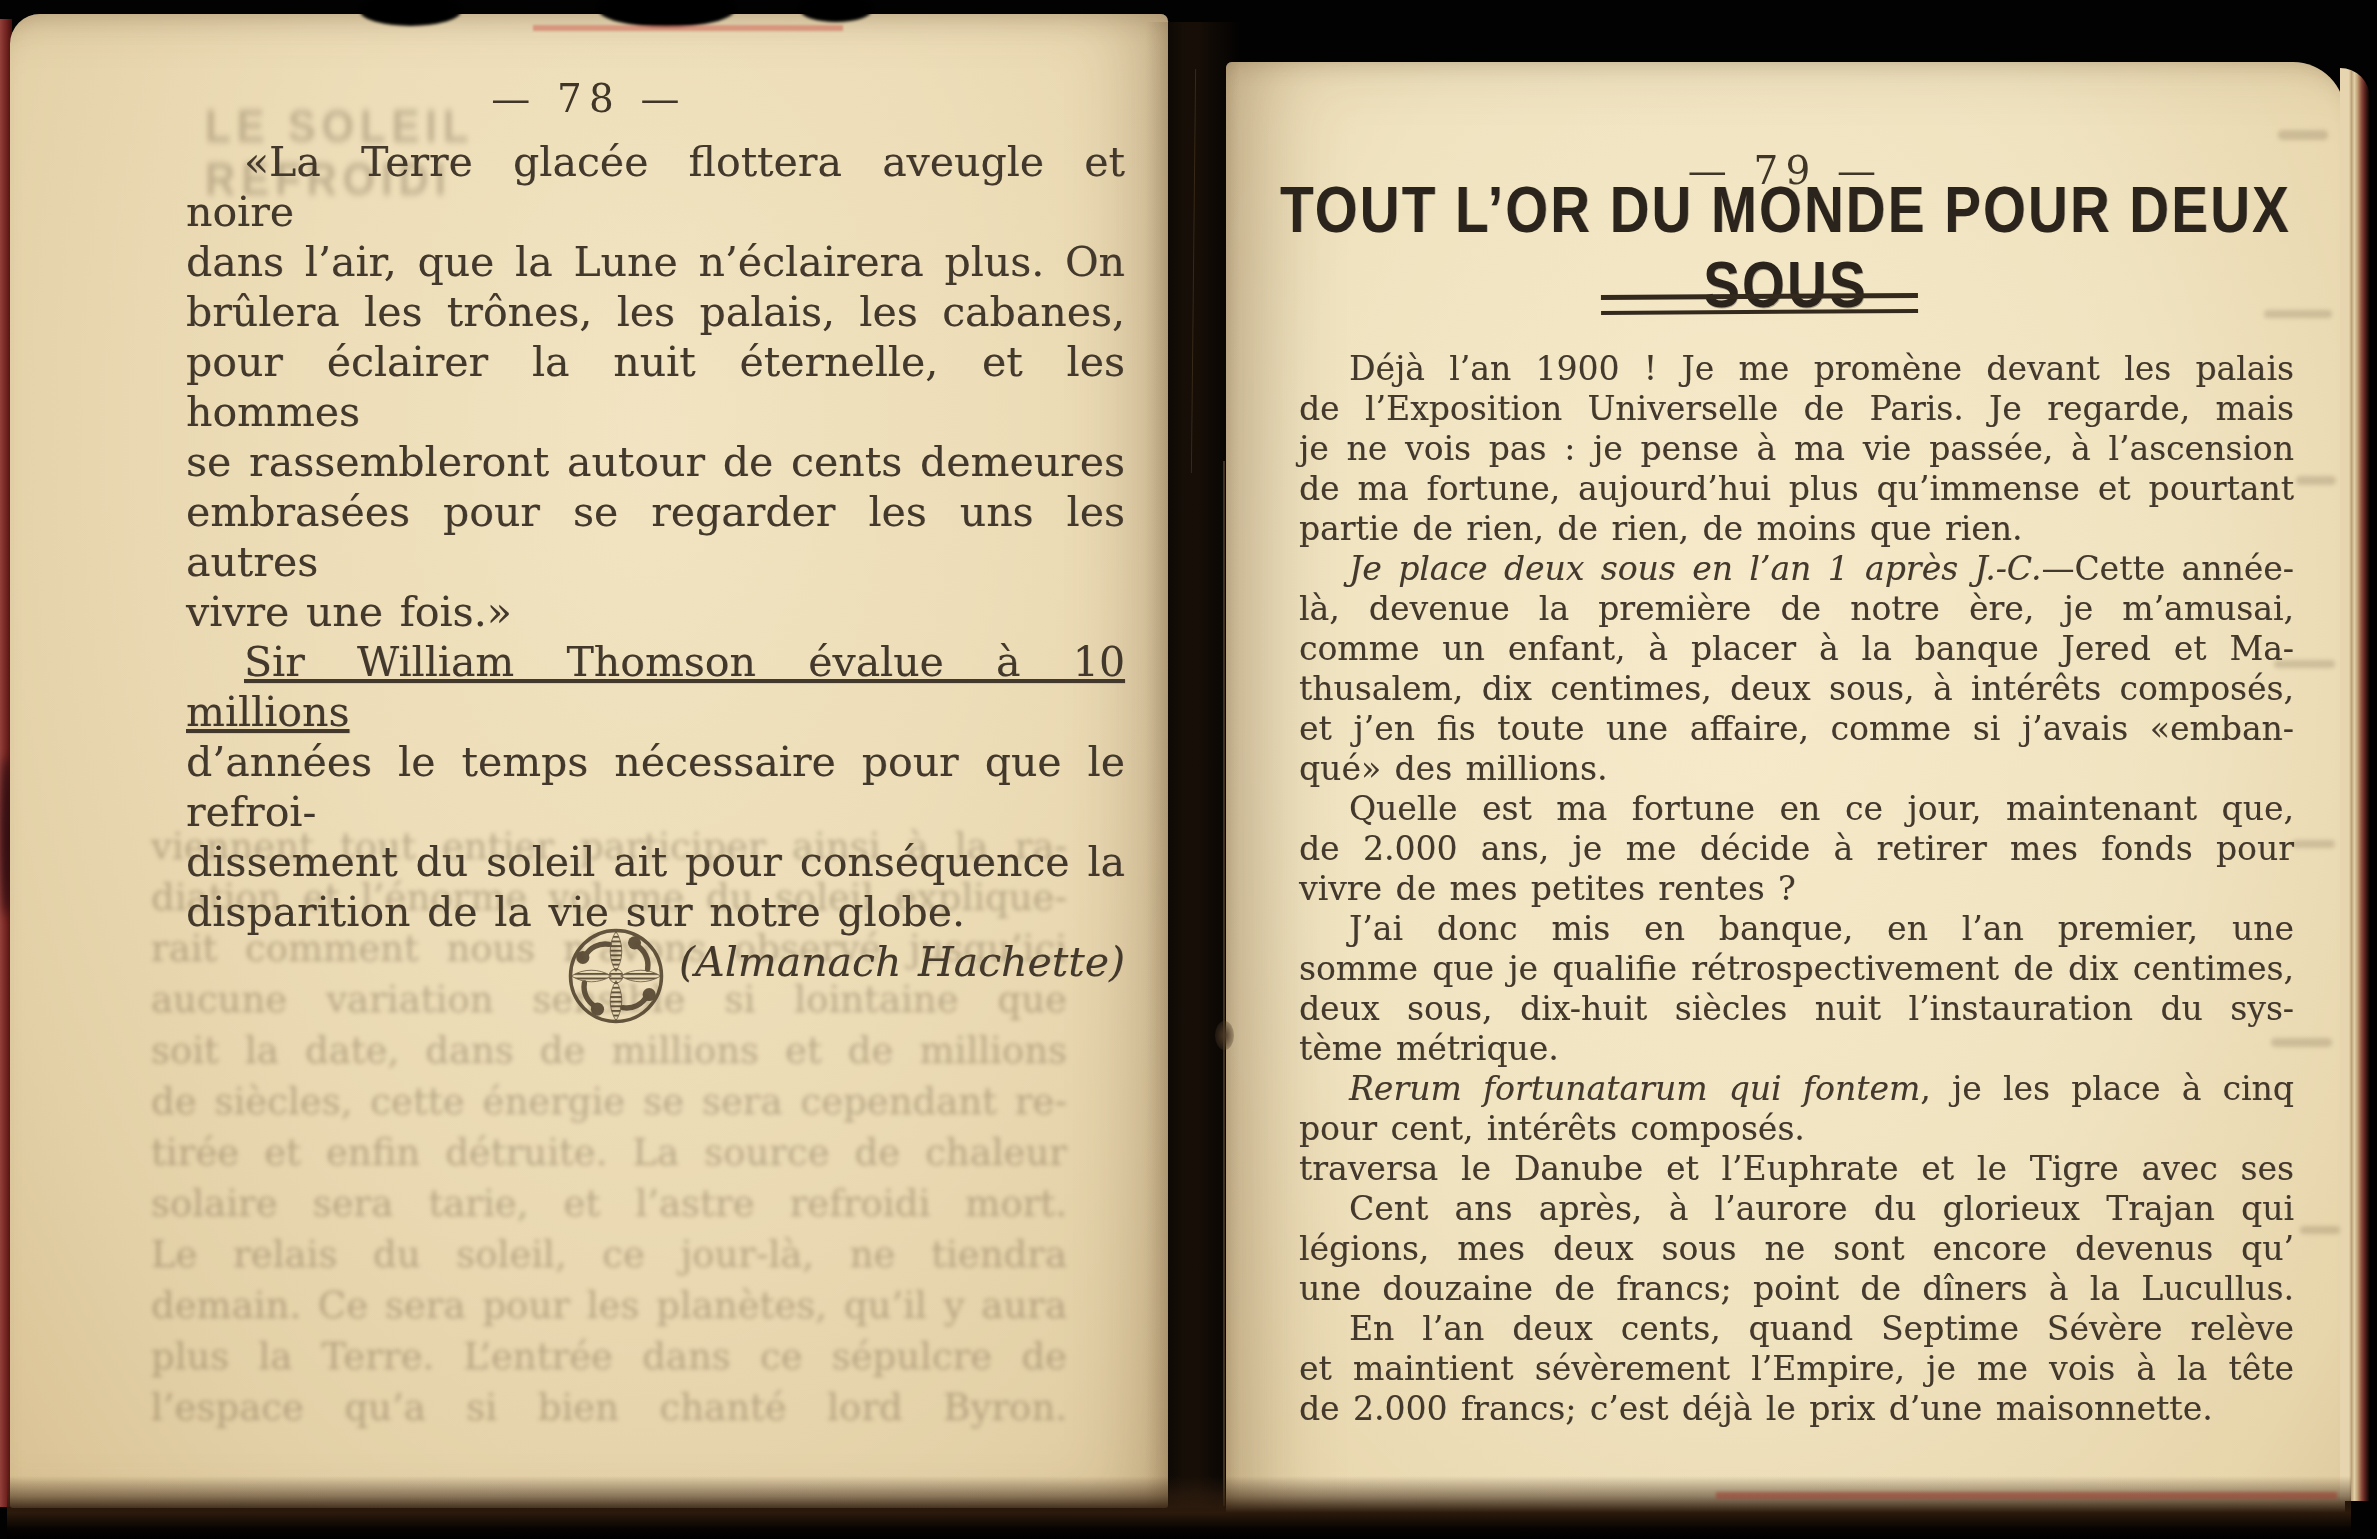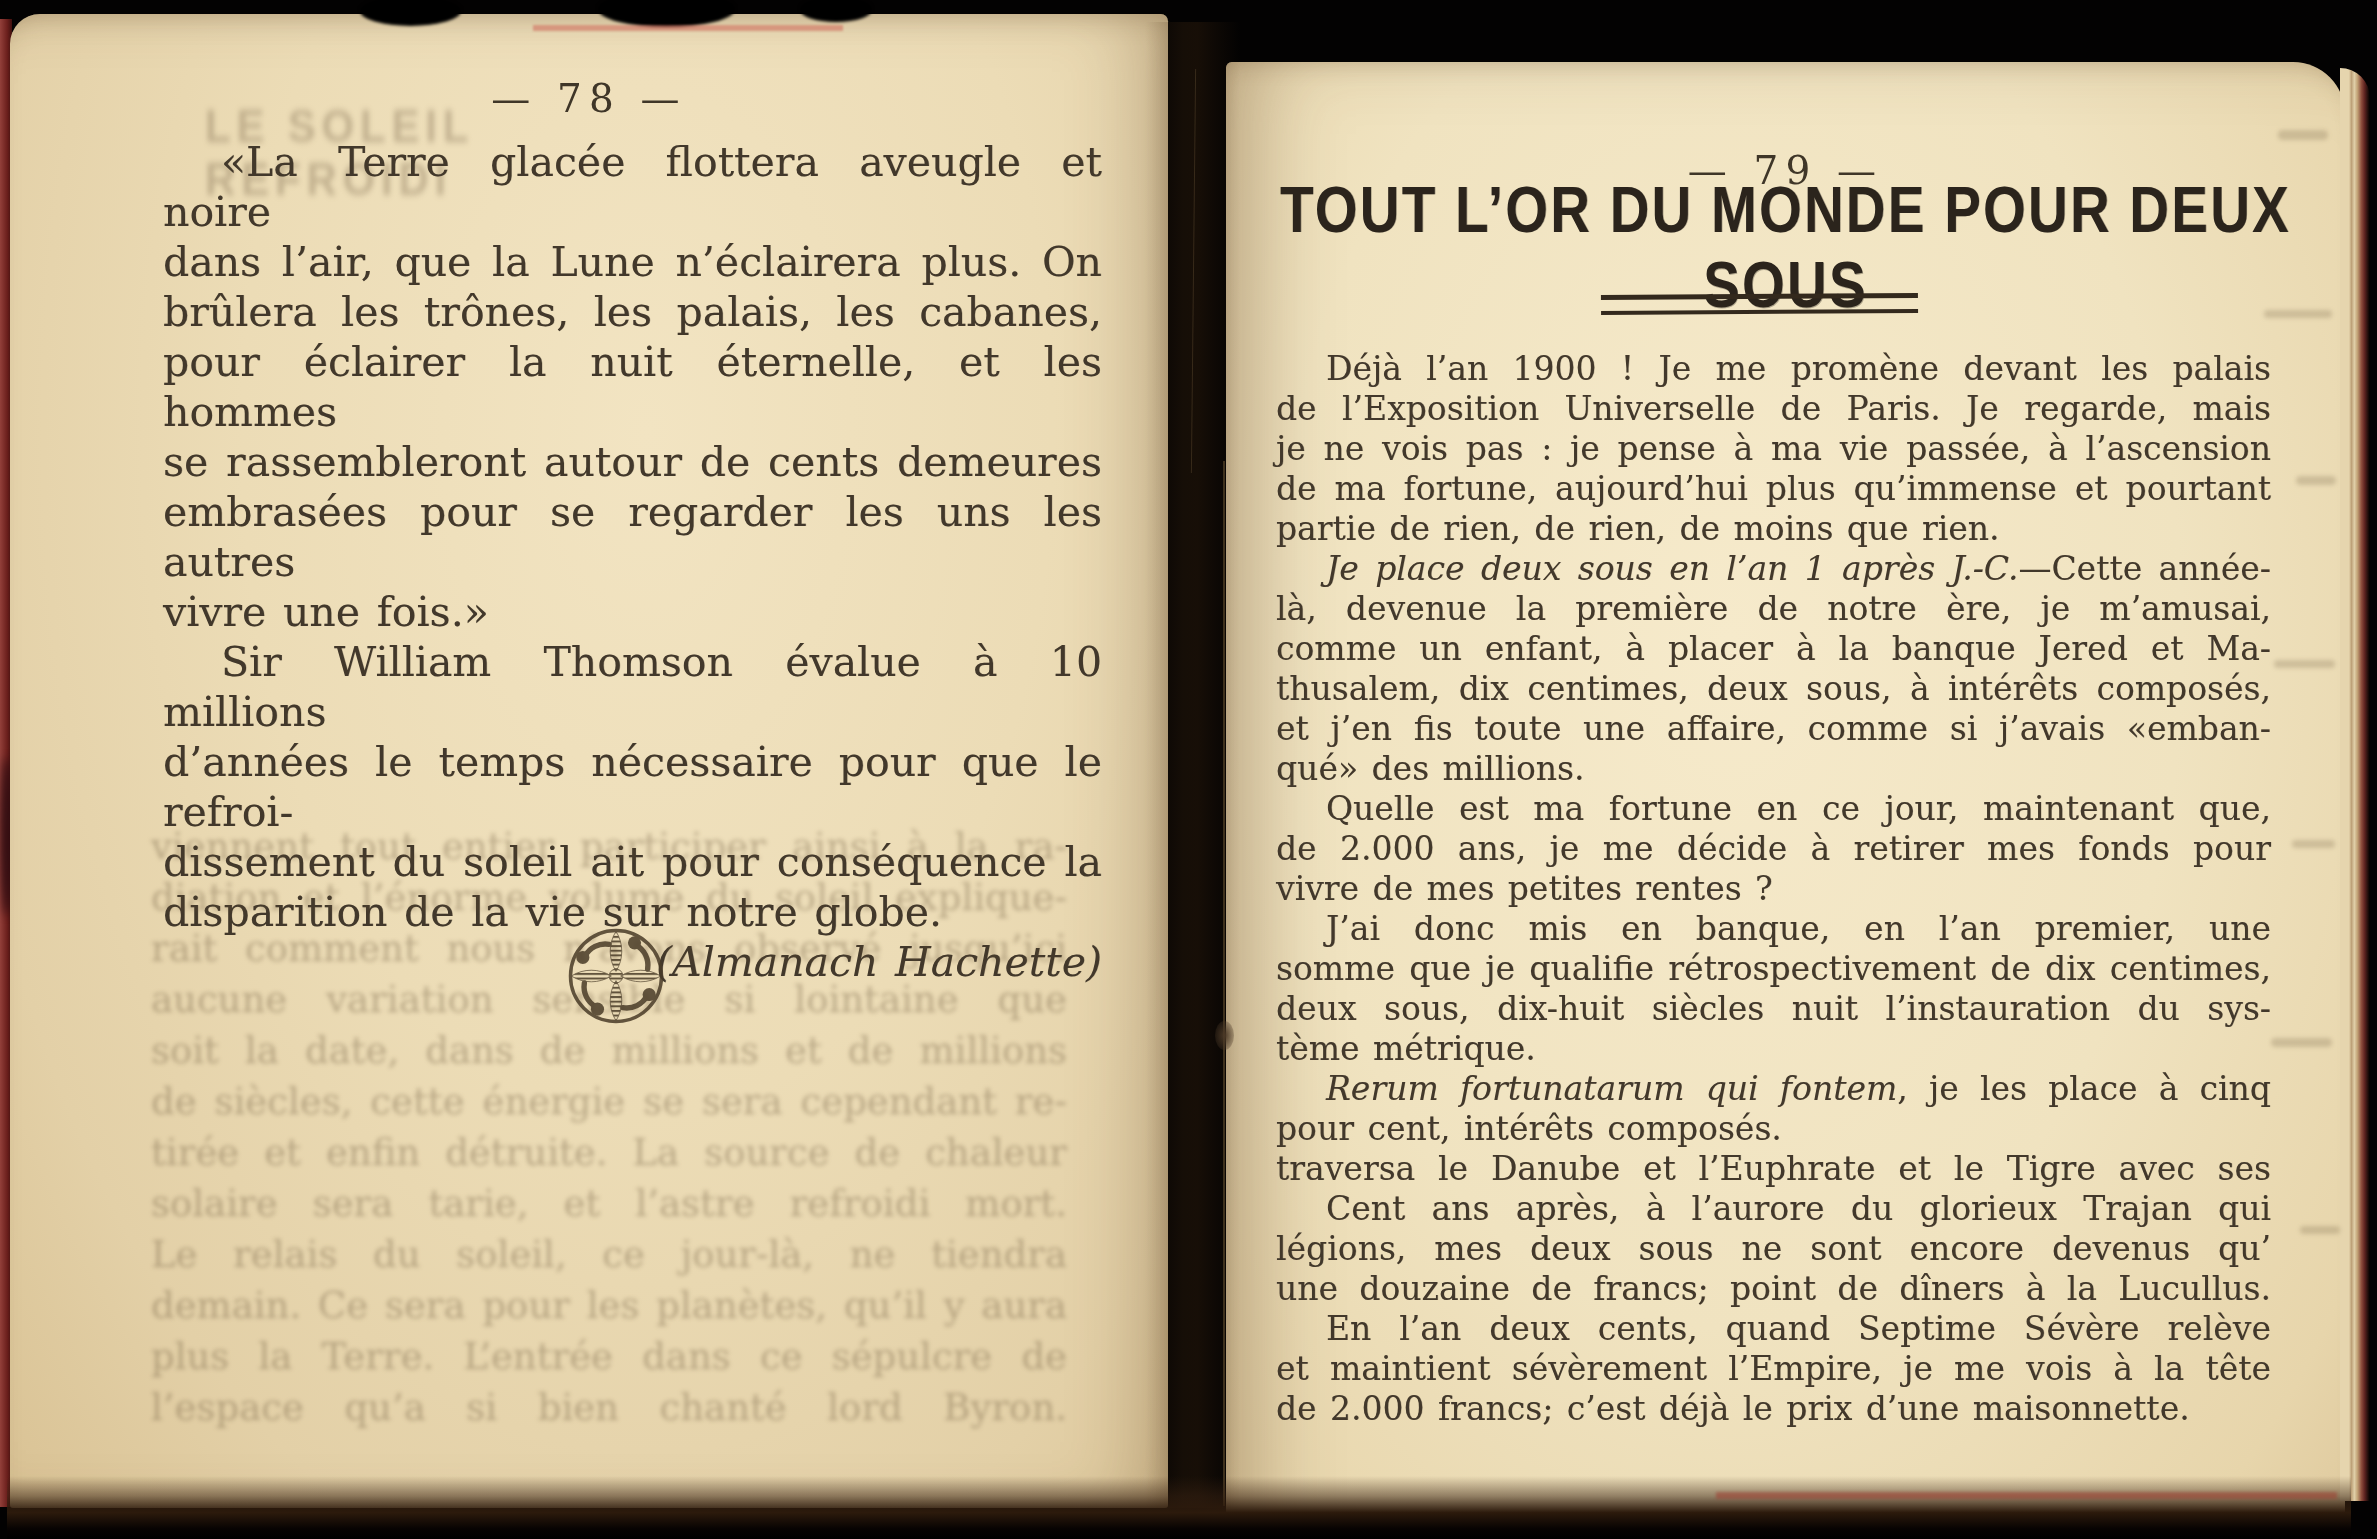--- a/index.html
+++ b/index.html
@@ -41,21 +41,21 @@
   .pagenum{position:absolute;left:0;width:100%;text-align:center;color:#3f3628;
     font-size:39px;letter-spacing:7.2px;margin-top:36px;}
   .page-left .pagenum{top:26px;}
   .page-right .pagenum{top:50px;}
   .chapter-title{position:absolute;left:0;top:121px;width:100%;text-align:center;
     font-family:"Liberation Sans","DejaVu Sans",sans-serif;font-weight:700;
     font-size:55px;letter-spacing:2.2px;color:#2b241c;transform:scaleY(1.18);
     text-shadow:0.7px 0.7px 0 rgba(43,36,28,.35);}
   .title-underline{position:absolute;left:375px;top:232px;width:317px;height:10.8px;
     border-top:5.8px solid #33291d;border-bottom:4.3px solid #33291d;transform:rotate(-.4deg);}
-  .textblock{position:absolute;color:#42382b;}
+  .textblock{position:absolute;color:#42382b;margin-left:23px;}
   .left-block{left:153px;top:123px;width:939px;font-size:41px;line-height:50px;word-spacing:3.6px;}
   .right-block{left:50px;top:287px;width:995px;font-size:33px;line-height:40px;word-spacing:2.9px;}
   .tline{text-align:justify;text-shadow:0.4px 0.4px 0 rgba(66,56,43,.3);}
   .tline.stretch{text-align-last:justify;}
   .tline.right{text-align:right;text-align-last:right;}
   .it{font-style:italic;}
 
   
   .ghost-title{position:absolute;left:195px;top:91px;width:433px;
     font-family:"Liberation Sans","DejaVu Sans",sans-serif;font-weight:700;font-size:42px;
@@ -78,21 +78,21 @@
     <div class="pagenum">— 78 —</div>
     <div class="ghost-title">LE SOLEIL REFROIDI</div>
     <div class="textblock left-block" id="left-lines">
         <div class="tline stretch" style="text-indent: 58px;"><span>«La Terre glacée flottera aveugle et  noire</span></div>
         <div class="tline stretch"><span>dans l’air,  que la Lune n’éclairera plus.  On</span></div>
         <div class="tline stretch"><span>brûlera les trônes, les  palais,  les  cabanes,</span></div>
         <div class="tline stretch"><span>pour éclairer la nuit éternelle, et les hommes</span></div>
         <div class="tline stretch"><span>se rassembleront autour de  cents  demeures</span></div>
         <div class="tline stretch"><span>embrasées pour se regarder  les uns les autres</span></div>
         <div class="tline"><span>vivre une fois.»</span></div>
-        <div class="tline stretch" style="text-indent: 58px;"><span>Sir William Thomson évalue à 10  millions</span></div>
+        <div class="tline stretch" style="text-indent: 58px; text-decoration: underline;"><span>Sir William Thomson évalue à 10  millions</span></div>
         <div class="tline stretch"><span>d’années le temps nécessaire pour que le refroi-</span></div>
         <div class="tline stretch"><span>dissement du soleil ait pour  conséquence   la</span></div>
         <div class="tline"><span>disparition de la vie sur notre globe.</span></div>
         <div class="tline right"><span class="it">(Almanach Hachette)</span></div>
       </div>
     <div class="ghost-block" id="ghost-lines">
         <div class="tline stretch"><span>viennent tout entier participer ainsi à la ra-</span></div>
         <div class="tline stretch"><span>diation et l’énorme volume du soleil explique-</span></div>
         <div class="tline stretch"><span>rait comment nous n’avons observé jusqu’ici</span></div>
         <div class="tline stretch"><span>aucune variation sensible si lointaine que</span></div>

